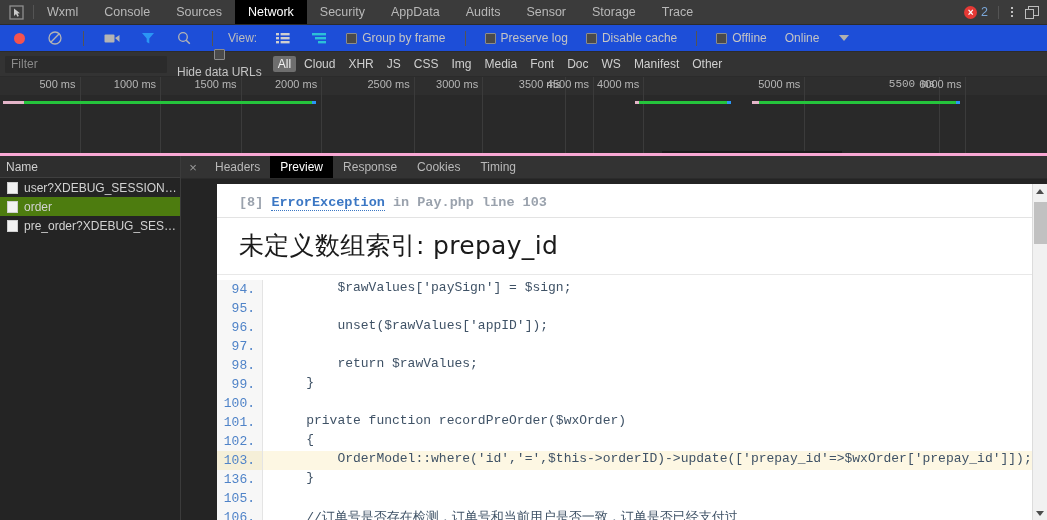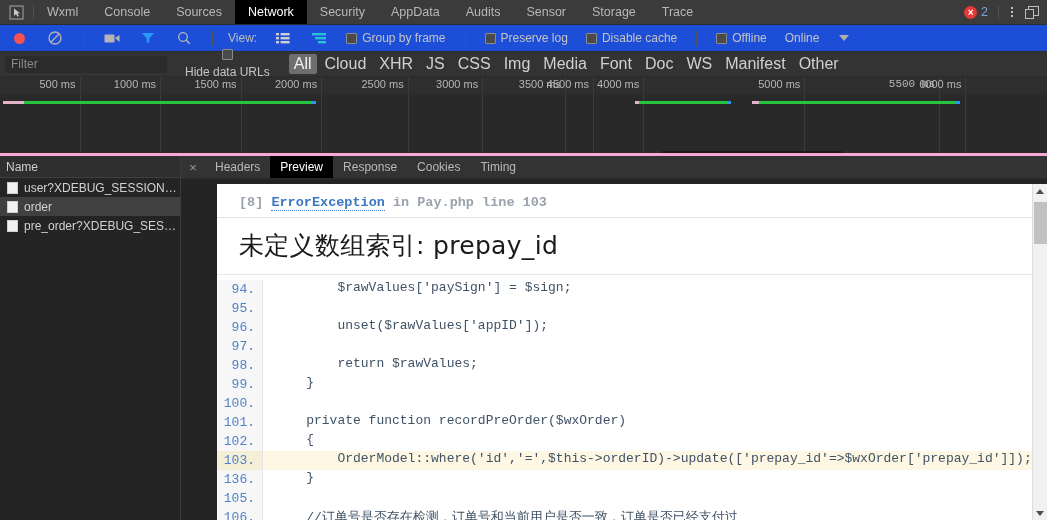--- a/index.html
+++ b/index.html
@@ -54,30 +54,30 @@
     width: 11px; height: 11px; border: 1px solid #8c8c8c; background: #4a4a4a; border-radius: 1px;
     flex: 0 0 11px;
   }
   .chk-lbl { font-size: 12px; color: #c4c4c4; }
   .tb-text { font-size: 12px; color: #c4c4c4; padding: 0 4px; white-space: nowrap; }
   .caret-down { width: 0; height: 0; border-left: 5px solid transparent; border-right: 5px solid transparent; border-top: 6px solid #b0b0b0; margin: 0 6px; cursor: pointer; }
 
   
   .filterbar {
     height: 25px; background: #333333; display: flex; align-items: center;
-    padding: 0 5px; border-bottom: 1px solid #2b2b2b; flex: 0 0 25px; gap: 8px;
+    padding: 0 5px; border-bottom: 1px solid #2b2b2b; flex: 0 0 25px;
   }
   .filter-input {
     width: 162px; height: 17px; background: #2b2b2b; border: 1px solid #2b2b2b;
     color: #8a8a8a; font-size: 12px; font-family: "Liberation Sans", sans-serif;
     padding: 0 5px; outline: none; border-radius: 1px;
   }
   .filter-input::placeholder { color: #8a8a8a; }
   .chip {
-    font-size: 16px; color: #d0d0d0; padding: 1px 5px; cursor: pointer; border-radius: 2px; white-space: nowrap;
+    font-size: 12px; color: #d0d0d0; padding: 1px 5px; cursor: pointer; border-radius: 2px; white-space: nowrap;
   }
   .chip.active { background: #6e6e6e; color: #f0f0f0; }
   .types { display: flex; align-items: center; gap: 3px; margin-left: 7px; }
 
   
   .overview { height: 79px; background: #292929; position: relative; flex: 0 0 79px; border-bottom: 3px solid #f9a8d4; }
   .ov-ticks { position: absolute; inset: 0; }
   .ov-tick { position: absolute; top: 0; bottom: 0; border-right: 1px solid #3b3b3b; }
   .ov-tick span {
     position: absolute; right: 4px; top: 1px; font-size: 11px; color: #b6b6b6; white-space: nowrap;
@@ -93,21 +93,21 @@
   
   .lower { flex: 1 1 auto; display: flex; min-height: 0; background: #242424; }
   .namecol { width: 181px; flex: 0 0 181px; display: flex; flex-direction: column; background: #242424; border-right: 1px solid #3b3b3b; }
   .namehdr {
     height: 22px; background: #2e2e2e; border-bottom: 1px solid #3f3f3f;
     display: flex; align-items: center; padding-left: 6px;
     font-size: 12px; color: #cfcfcf; flex: 0 0 22px;
   }
   .rows { flex: 1 1 auto; overflow: hidden; }
   .row { height: 19px; display: flex; align-items: center; padding-left: 7px; gap: 6px; cursor: pointer; }
-  .row.alt { background: #404040; }
+  .row.alt { background: #4d7c0f; }
   .row-ico { width: 11px; height: 12px; background: #f2f2f2; border: 1px solid #cfcfcf; flex: 0 0 11px; }
   .row-name { font-size: 12px; color: #d2d2d2; white-space: nowrap; overflow: hidden; text-overflow: ellipsis; }
 
   
   .detail { flex: 1 1 auto; display: flex; flex-direction: column; min-width: 0; background: #242424; }
   .detail-tabs {
     height: 23px; background: #333333; display: flex; align-items: stretch; flex: 0 0 23px;
     border-bottom: 1px solid #2b2b2b;
   }
   .close-x {
@@ -302,21 +302,21 @@
         </div>
         <div class="ov-tick" style="left: 0px; width: 161.077px;">
           <span>1000 ms</span>
         </div>
         <div class="ov-tick" style="left: 0px; width: 241.615px;">
           <span>1500 ms</span>
         </div>
         <div class="ov-tick" style="left: 0px; width: 322.154px;">
           <span>2000 ms</span>
         </div>
-        <div class="ov-tick" style="left: 6px; width: 402.692px;">
+        <div class="ov-tick" style="left: 12px; width: 402.692px;">
           <span>2500 ms</span>
         </div>
         <div class="ov-tick" style="left: 0px; width: 483.231px;">
           <span>3000 ms</span>
         </div>
         <div class="ov-tick" style="left: 0px; width: 566px;">
           <span>3500 ms</span>
         </div>
         <div class="ov-tick" style="left: 0px; width: 644.308px;">
           <span>4000 ms</span>

